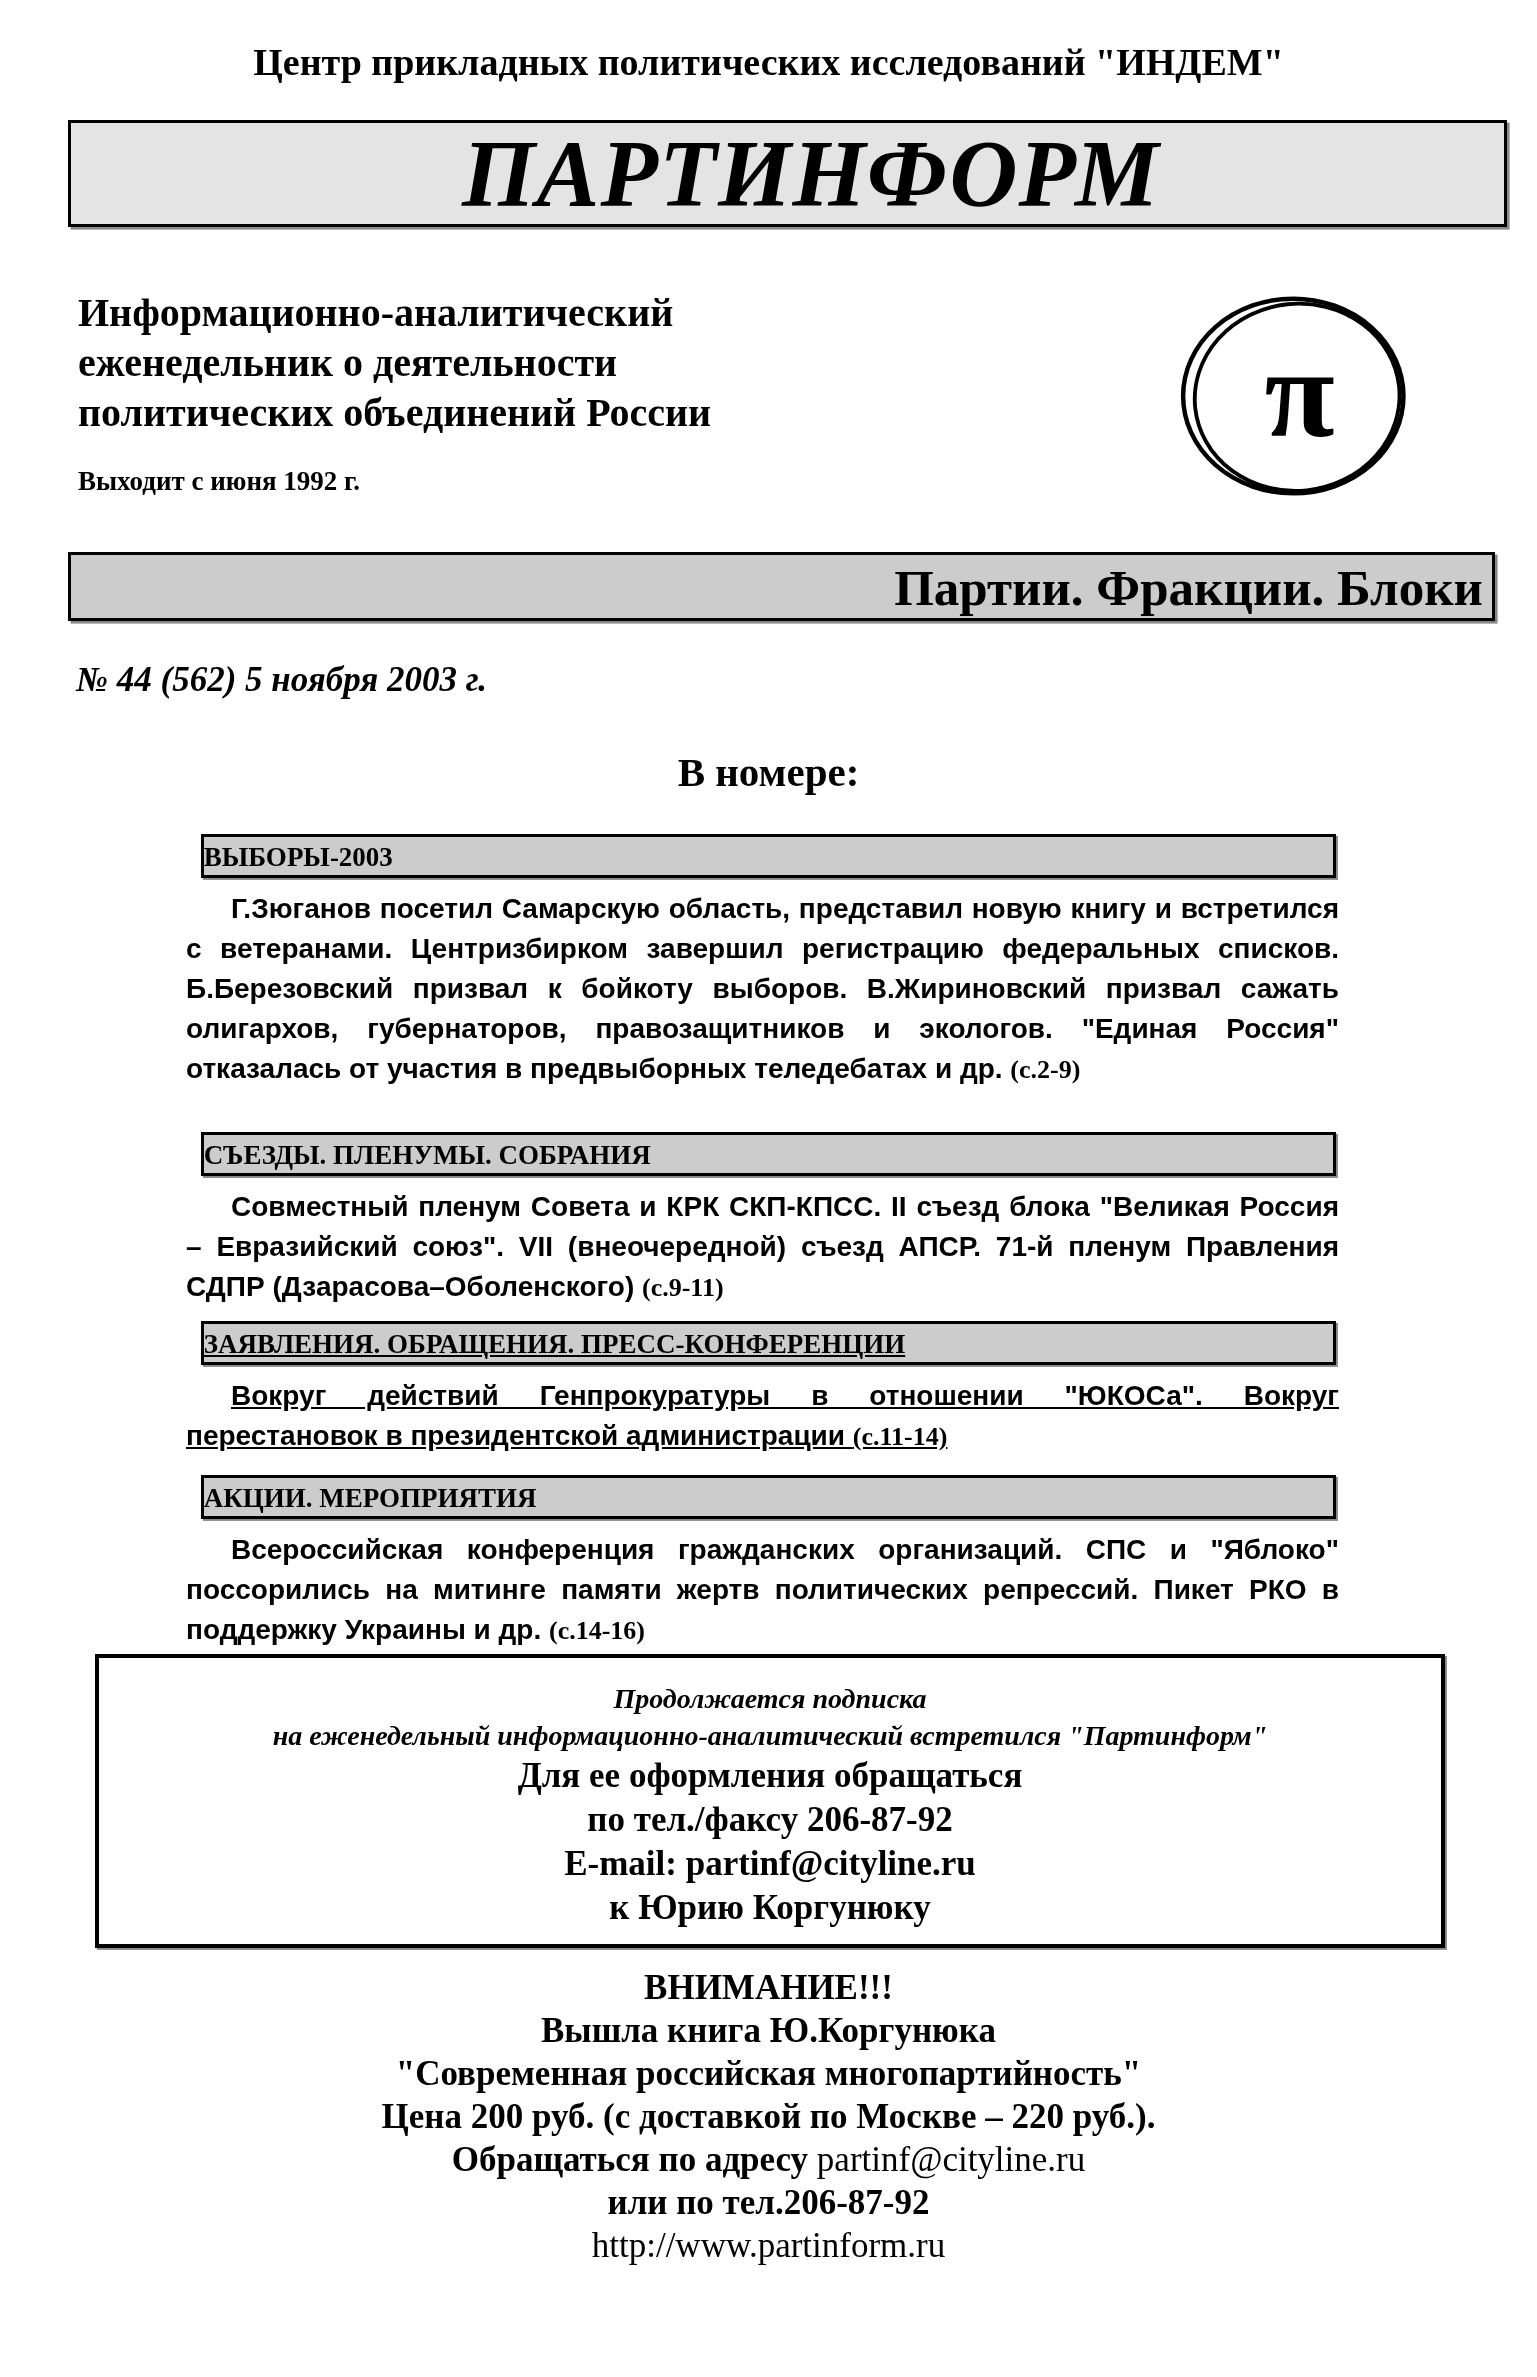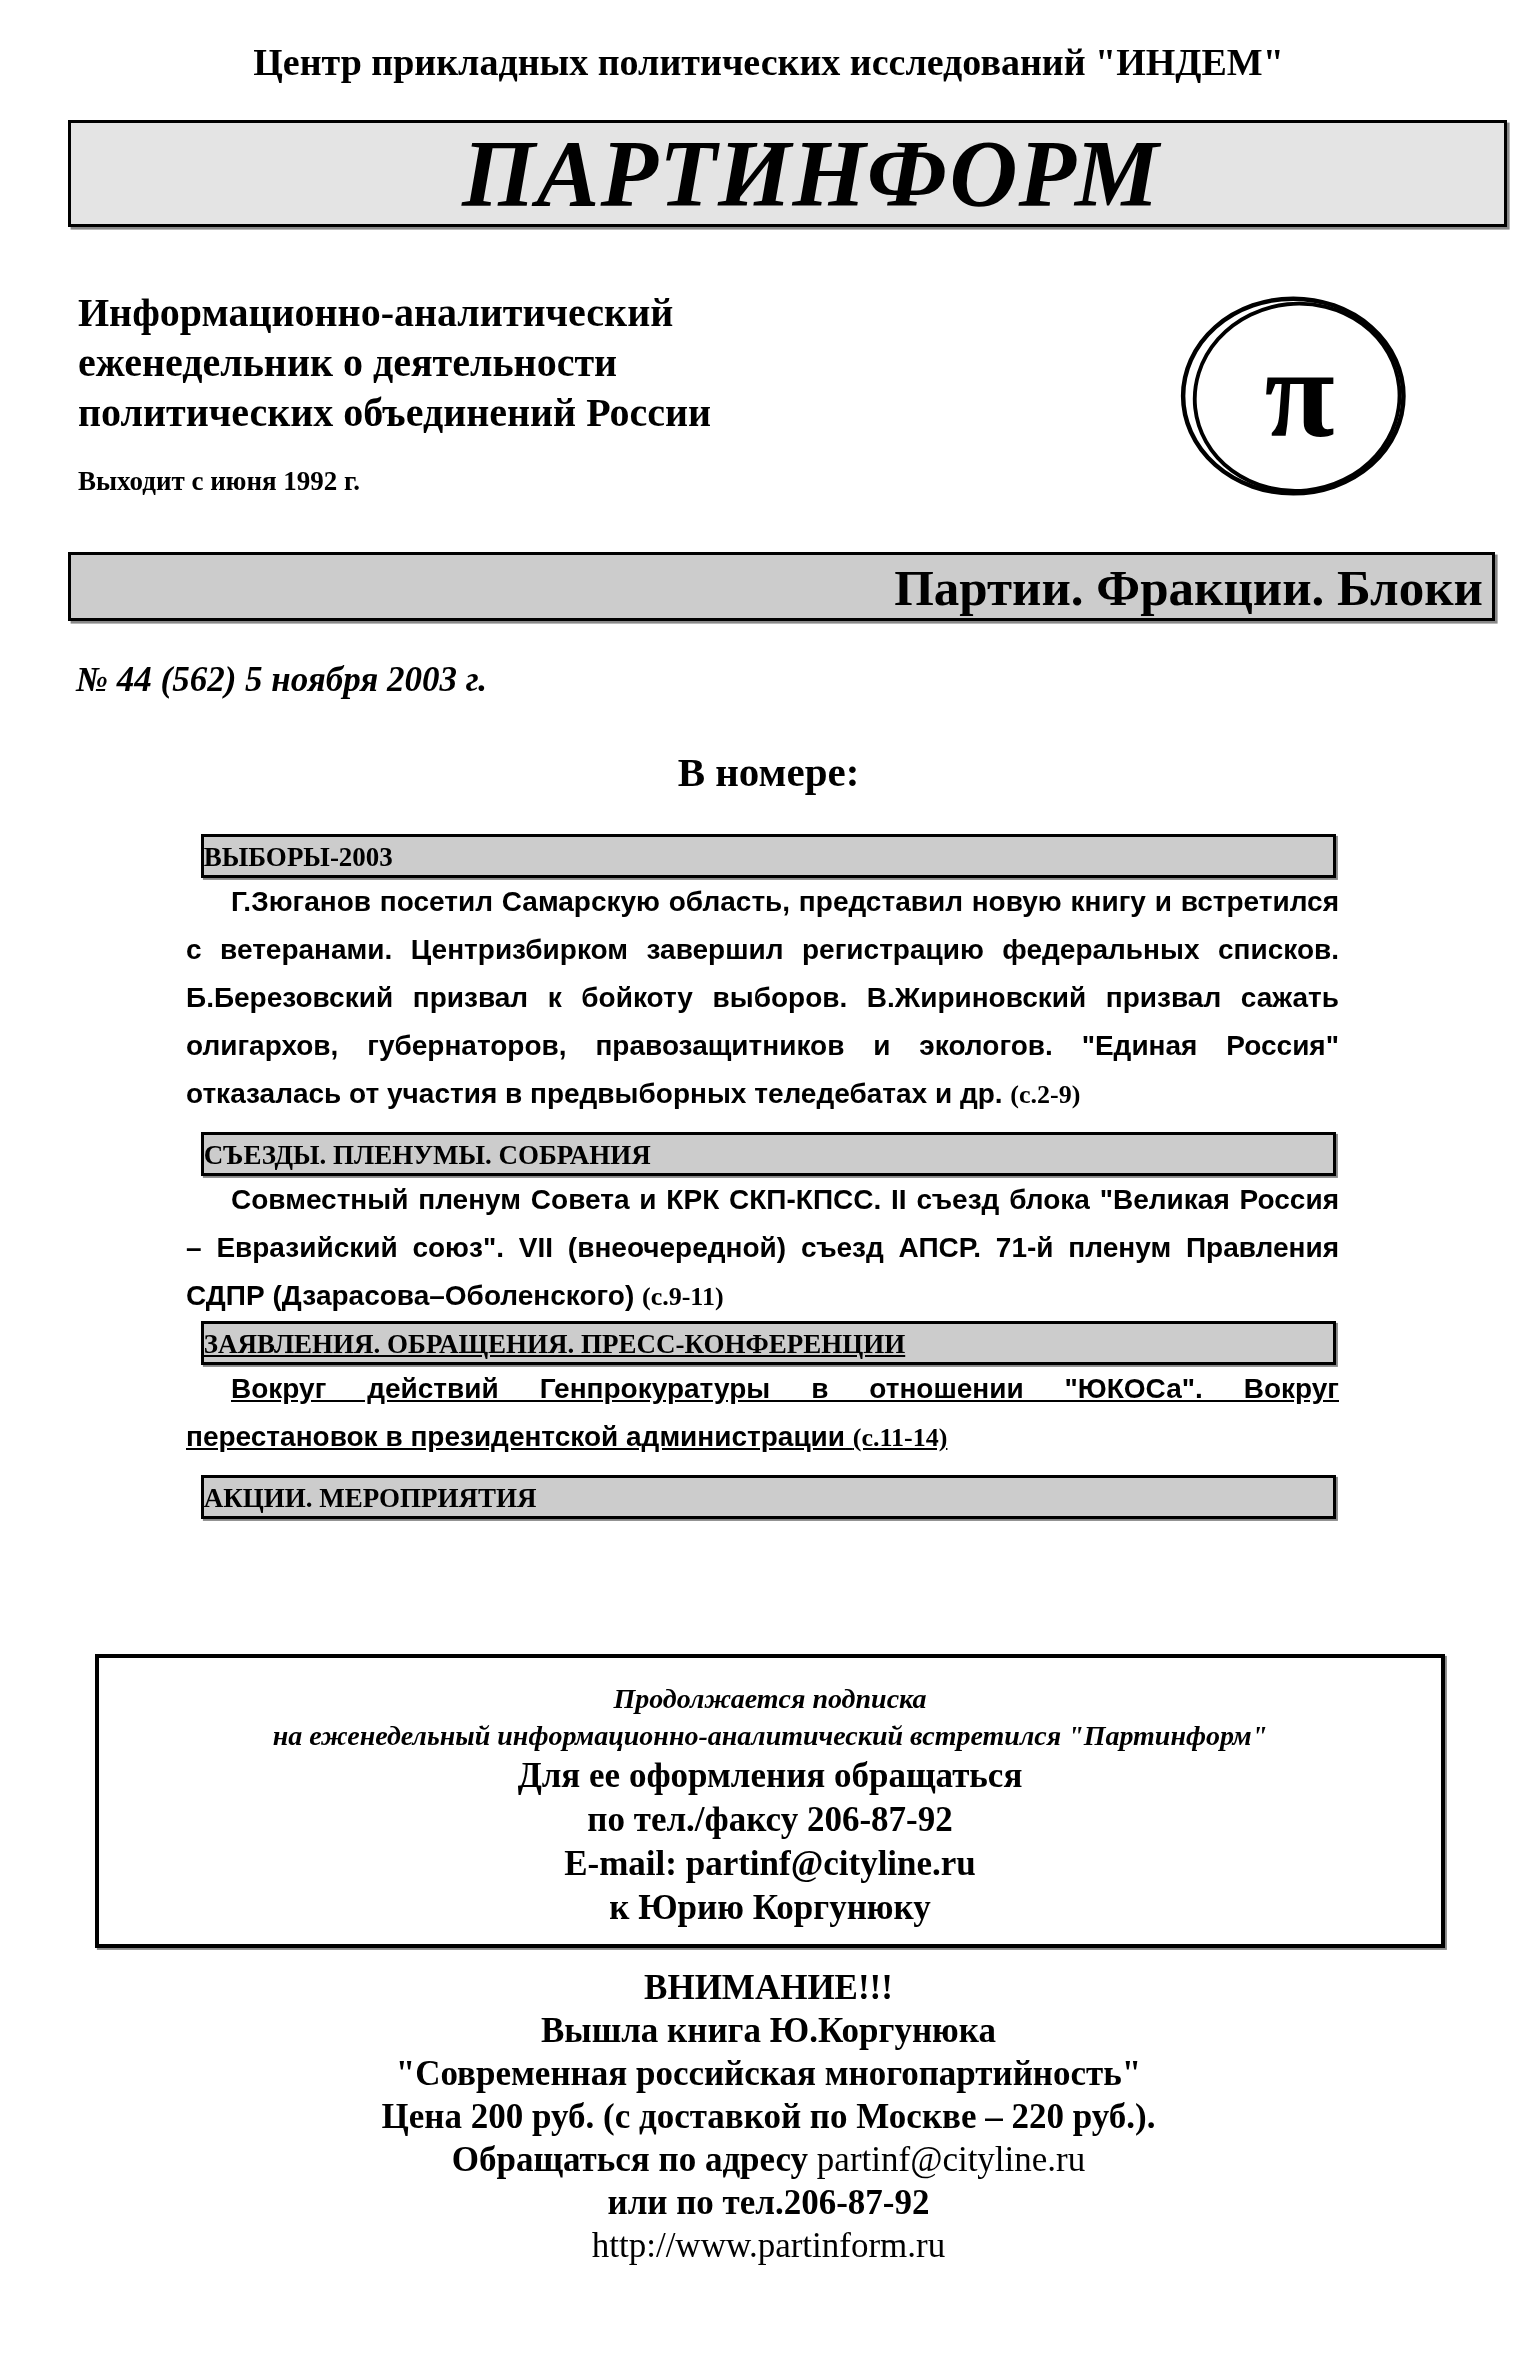--- a/index.html
+++ b/index.html
@@ -19,21 +19,21 @@
 
   #rubric-box { left:68px; top:552px; width:1385px; height:63px; background:#cccccc; border:3.8px solid #000; box-shadow:2.6px 2.6px 0 #888;padding-left:36px; }
   #rubric-text { position:absolute; right:9px; top:0; height:63px; line-height:67px; font-size:51px; font-weight:bold; }
 
   #issue { left:76px; top:660px; font-size:35px; font-weight:bold; font-style:italic; }
   #in-issue { left:0; top:748px; width:1537px; text-align:center; font-size:41px; font-weight:bold; }
 
   .section { position:absolute; left:186px; width:1153px; }
   .section-head { margin-left:14.7px; width:1129px; height:38px; background:#cccccc; border:3.8px solid #000; box-shadow:1.9px 1.9px 0 #888; }
   .section-head span { display:block; padding-left:0; line-height:41px; font-size:27px; font-weight:bold; font-family:"Liberation Serif", "DejaVu Serif", serif; }
-  .section-body { margin-top:0; font-family:"Liberation Sans", "DejaVu Sans", sans-serif; font-weight:bold; font-size:28px; line-height:48px; text-align:justify; text-align-last:left; text-indent:45px; }
+  .section-body { margin-top:11px; font-family:"Liberation Sans", "DejaVu Sans", sans-serif; font-weight:bold; font-size:28px; line-height:40px; text-align:justify; text-align-last:left; text-indent:45px; }
   .section-body .pages { font-family:"Liberation Serif", "DejaVu Serif", serif; font-weight:bold; font-size:26px; }
 
   #sub-box { left:95px; top:1654px; width:1342px; height:286px; border:4.5px solid #000; box-shadow:1.9px 1.9px 0 #888; text-align:center; }
   .sub-it { font-size:28px; font-style:italic; font-weight:bold; line-height:37px; }
   .sub-bd { font-size:35px; font-weight:bold; line-height:44px; }
 
   #ad { left:0; top:1966px; width:1537px; text-align:center; font-size:35px; line-height:43px; }
   #ad .b { font-weight:bold; }
   #ad .n { font-weight:normal; }
 </style>
@@ -87,20 +87,21 @@
   <div class="section-head">
       <span>ЗАЯВЛЕНИЯ. ОБРАЩЕНИЯ. ПРЕСС-КОНФЕРЕНЦИИ</span>
     </div>
   <div class="section-body"><span>Вокруг действий Генпрокуратуры в отношении "ЮКОСа". Вокруг перестановок в президентской администрации</span> <span class="pages">(с.11-14)</span></div>
 </div>
 
 <div class="section" style="top:1475px;">
   <div class="section-head">
       <span>АКЦИИ. МЕРОПРИЯТИЯ</span>
     </div>
+  <div class="section-body"><span>Всероссийская конференция гражданских организаций. СПС и "Яблоко" поссорились на митинге памяти жертв политических репрессий. Пикет РКО в поддержку Украины и др.</span> <span class="pages">(с.14-16)</span></div>
 </div>
 
 <div class="abs serif" id="sub-box">
   <div style="height:22px;"></div>
   <div class="sub-it">Продолжается подписка</div>
   <div class="sub-it">на еженедельный информационно-аналитический встретился "Партинформ"</div>
   <div class="sub-bd">Для ее оформления обращаться</div>
   <div class="sub-bd">по тел./факсу 206-87-92</div>
   <div class="sub-bd">E-mail: partinf@cityline.ru</div>
   <div class="sub-bd">к Юрию Коргунюку</div>

